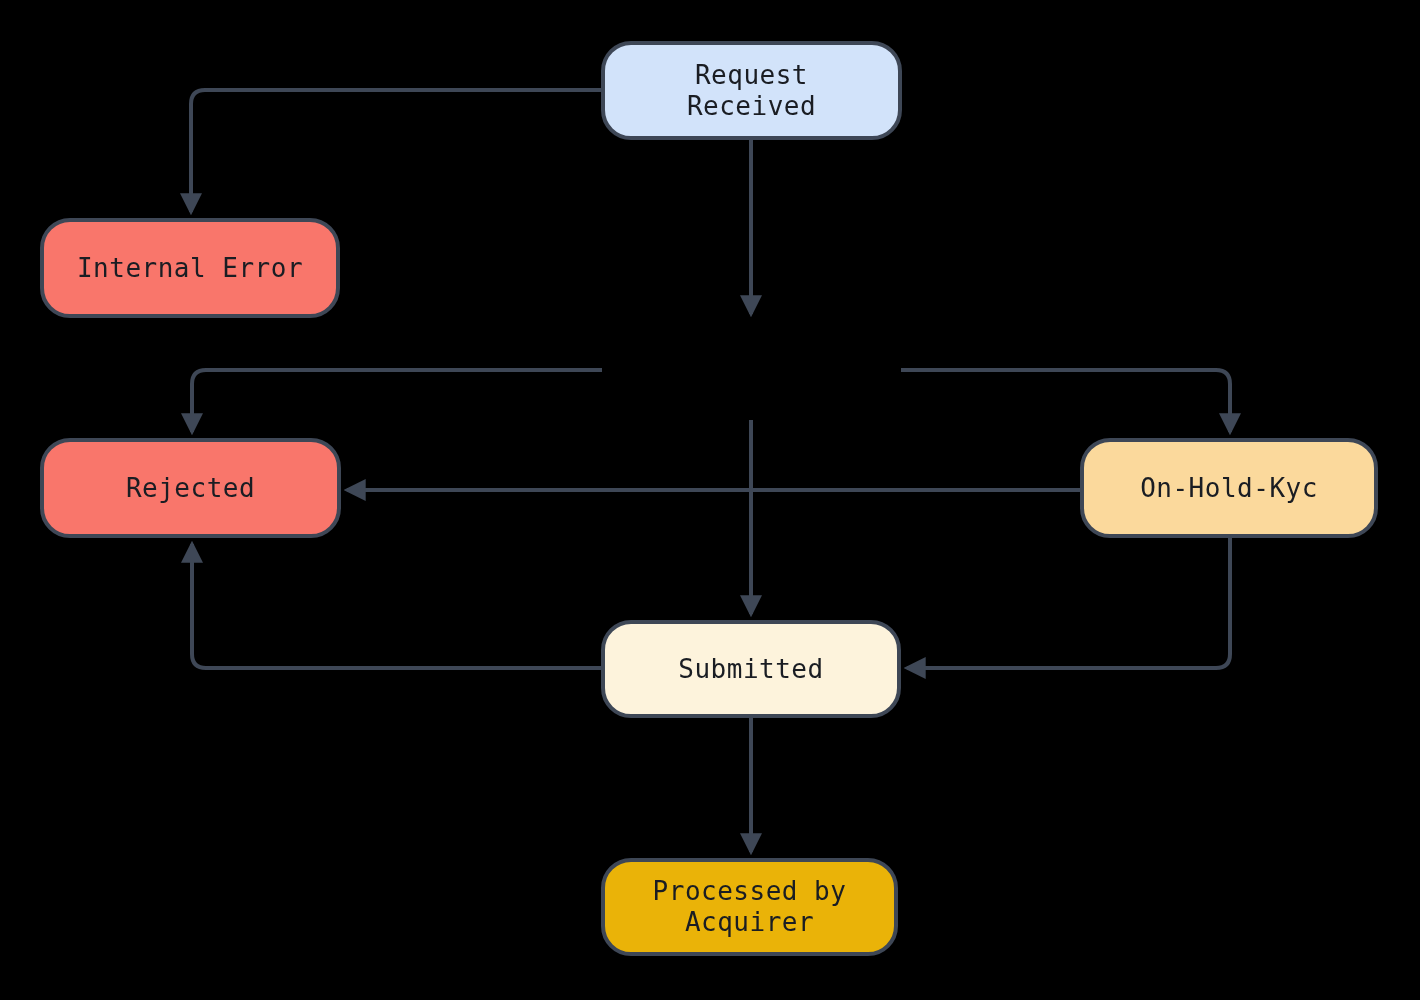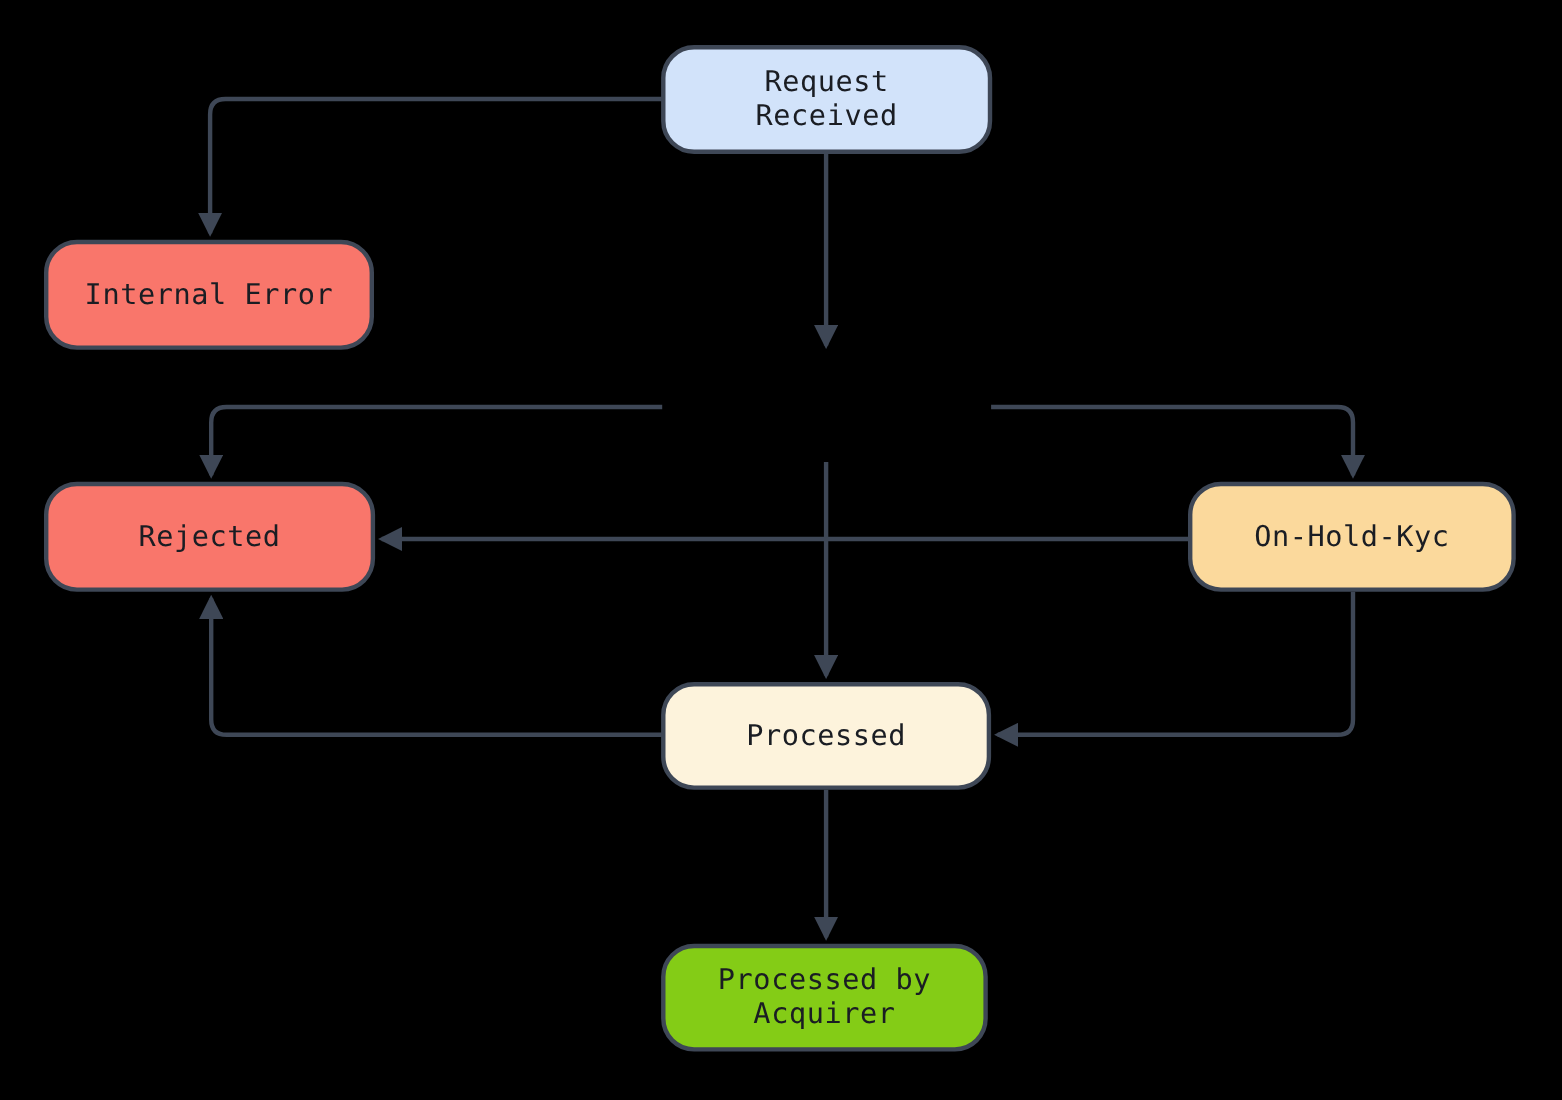--- a/index.html
+++ b/index.html
@@ -89,21 +89,21 @@
 
   <div class="node" style="left: 40px; top: 438px; width: 301px; height: 100px; background: rgb(249, 118, 107);">
     <span class="node-label">Rejected</span>
   </div>
 
   <div class="node" style="left: 1080px; top: 438px; width: 298px; height: 100px; background: rgb(251, 217, 156);">
     <span class="node-label">On-Hold-Kyc</span>
   </div>
 
   <div class="node" style="left: 601px; top: 620px; width: 300px; height: 98px; background: rgb(253, 243, 220);">
-    <span class="node-label">Processed</span>
+    <span class="node-label">Submitted</span>
   </div>
 
-  <div class="node" style="left: 601px; top: 858px; width: 297px; height: 98px; background: #84cc16;">
+  <div class="node" style="left: 601px; top: 858px; width: 297px; height: 98px; background: #eab308;">
     <span class="node-label">Processed by
 Acquirer</span>
   </div>
 
 </div>
 
 </body></html>

